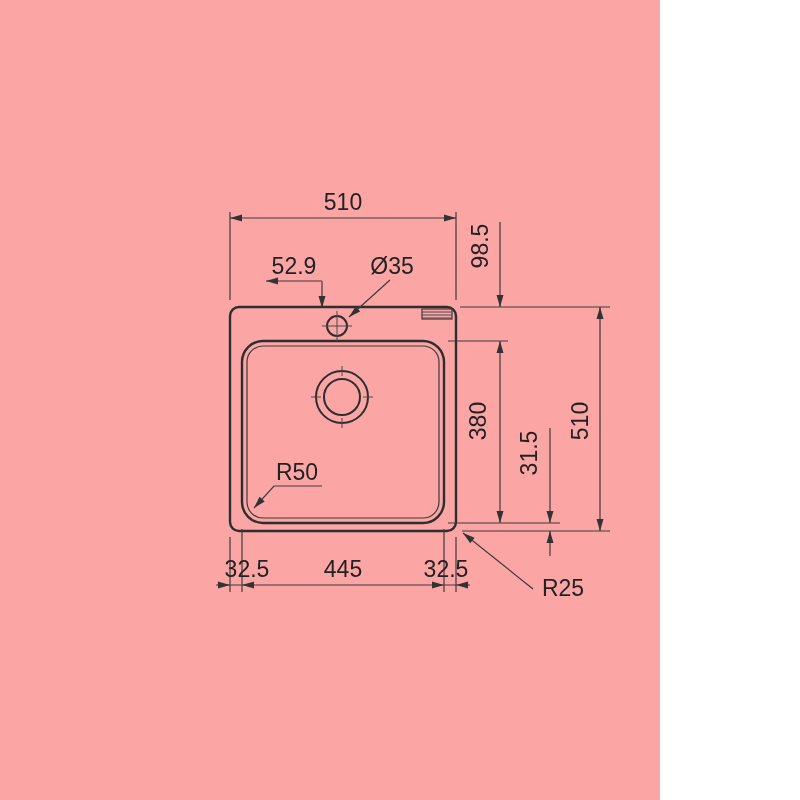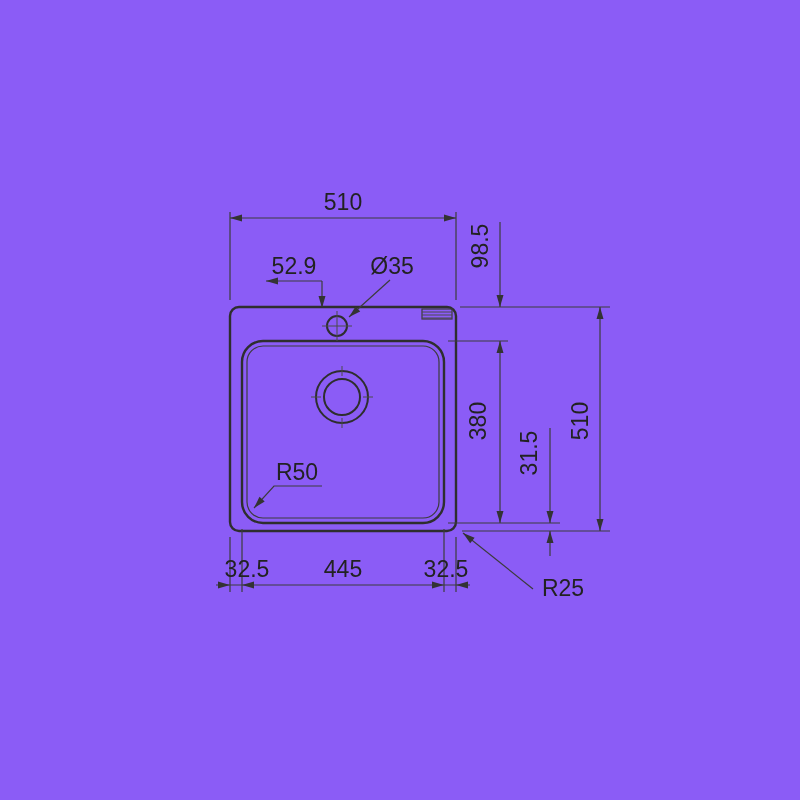--- a/index.html
+++ b/index.html
@@ -3,23 +3,23 @@
 <meta charset="utf-8">
 <style>
   html, body {
     margin: 0;
     padding: 0;
     background: #ffffff;
     font-family: "Liberation Sans", sans-serif;
   }
   .canvas {
     position: relative;
-    width: 800px;
+    width: 660px;
     height: 800px;
-    background: #8b5cf6;
+    background: #fca5a5;
     overflow: hidden;
   }
   svg { display: block; }
   .thick  { fill: none; stroke: #2e2e2e; stroke-width: 2.4; }
   .med    { fill: none; stroke: #2e2e2e; stroke-width: 2;   }
   .thin   { fill: none; stroke: #3c3c3c; stroke-width: 1.2; }
   .hair   { fill: none; stroke: #4a4a4a; stroke-width: 1;   }
   .dim    { fill: none; stroke: #3c3c3c; stroke-width: 1.2; }
   .arrow  { fill: #333333; stroke: none; }
   .dimtext {

